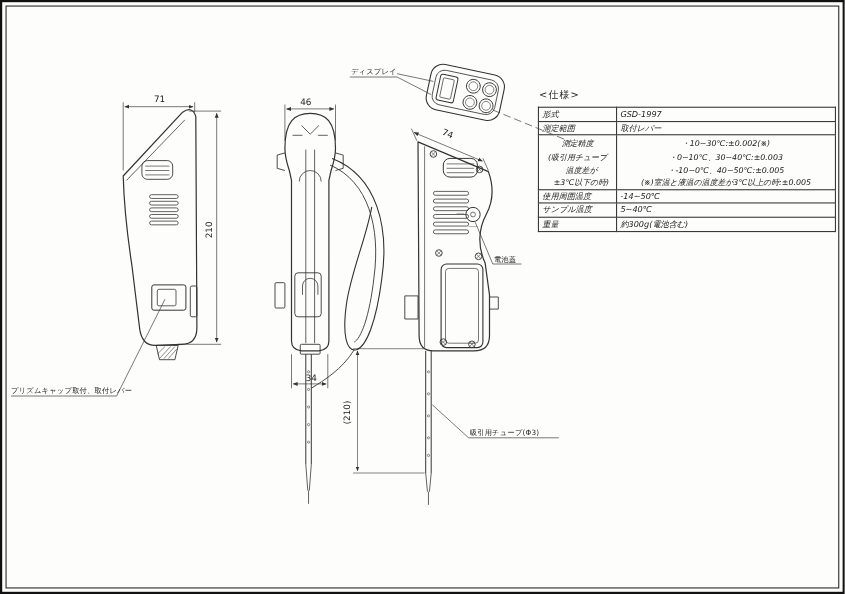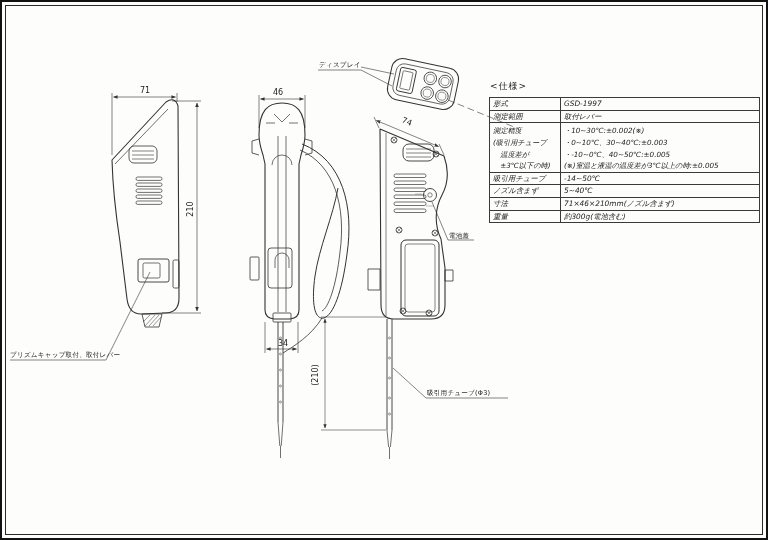--- a/index.html
+++ b/index.html
@@ -15,21 +15,21 @@
   .callout-text{font-size:6.6px;letter-spacing:0.2px;}
   .spec-panel{position:absolute;left:487px;top:78px;width:271px;}
   .spec-title{font-size:9px;margin:0 0 4px 1px;letter-spacing:1px;}
   table.spec-table{border-collapse:collapse;width:100%;table-layout:fixed;font-style:italic;}
   .spec-table td{
     border:0.8px solid #3a3a3a;padding:1px 3px 0 3px;vertical-align:bottom;
     font-size:7.4px;line-height:1.45;white-space:nowrap;overflow:hidden;
   }
   .spec-table td.k{width:64px;}
   .spec-table td.multi{vertical-align:top;padding-top:2px;}
-  .spec-table td.multi div{font-size:7.2px;line-height:1.6;white-space:nowrap;}
+  .spec-table td.multi div{font-size:7.2px;line-height:1.6;white-space:nowrap;text-align:center;}
 </style>
 </head>
 <body>
 
 <div class="sheet">
   <div class="frame"></div>
 
   <svg class="art" width="768" height="540" viewBox="0 0 768 540">
     <defs>
       <marker id="arr" viewBox="0 0 10 10" refX="9" refY="5" markerWidth="7.5" markerHeight="7.5" orient="auto-start-reverse">
@@ -235,30 +235,26 @@
             <div>　±3℃以下の時)</div>
           </td>
           <td class="v multi">
             <div>・10~30℃:±0.002(※)</div>
             <div>・0~10℃、30~40℃:±0.003</div>
             <div>・-10~0℃、40~50℃:±0.005</div>
             <div>(※)室温と液温の温度差が3℃以上の時:±0.005</div>
           </td>
         </tr>
         <tr>
-          <td class="k">吸引用チューブ</td>
+          <td class="k">使用周囲温度</td>
           <td class="v">-14~50℃</td>
         </tr>
         <tr>
-          <td class="k">ノズル含まず</td>
+          <td class="k">サンプル温度</td>
           <td class="v">5~40℃</td>
-        </tr>
-        <tr>
-          <td class="k">寸法</td>
-          <td class="v">71×46×210mm(ノズル含まず)</td>
         </tr>
         <tr>
           <td class="k">重量</td>
           <td class="v">約300g(電池含む)</td>
         </tr>
       </tbody>
     </table>
   </div>
 </div>
 

